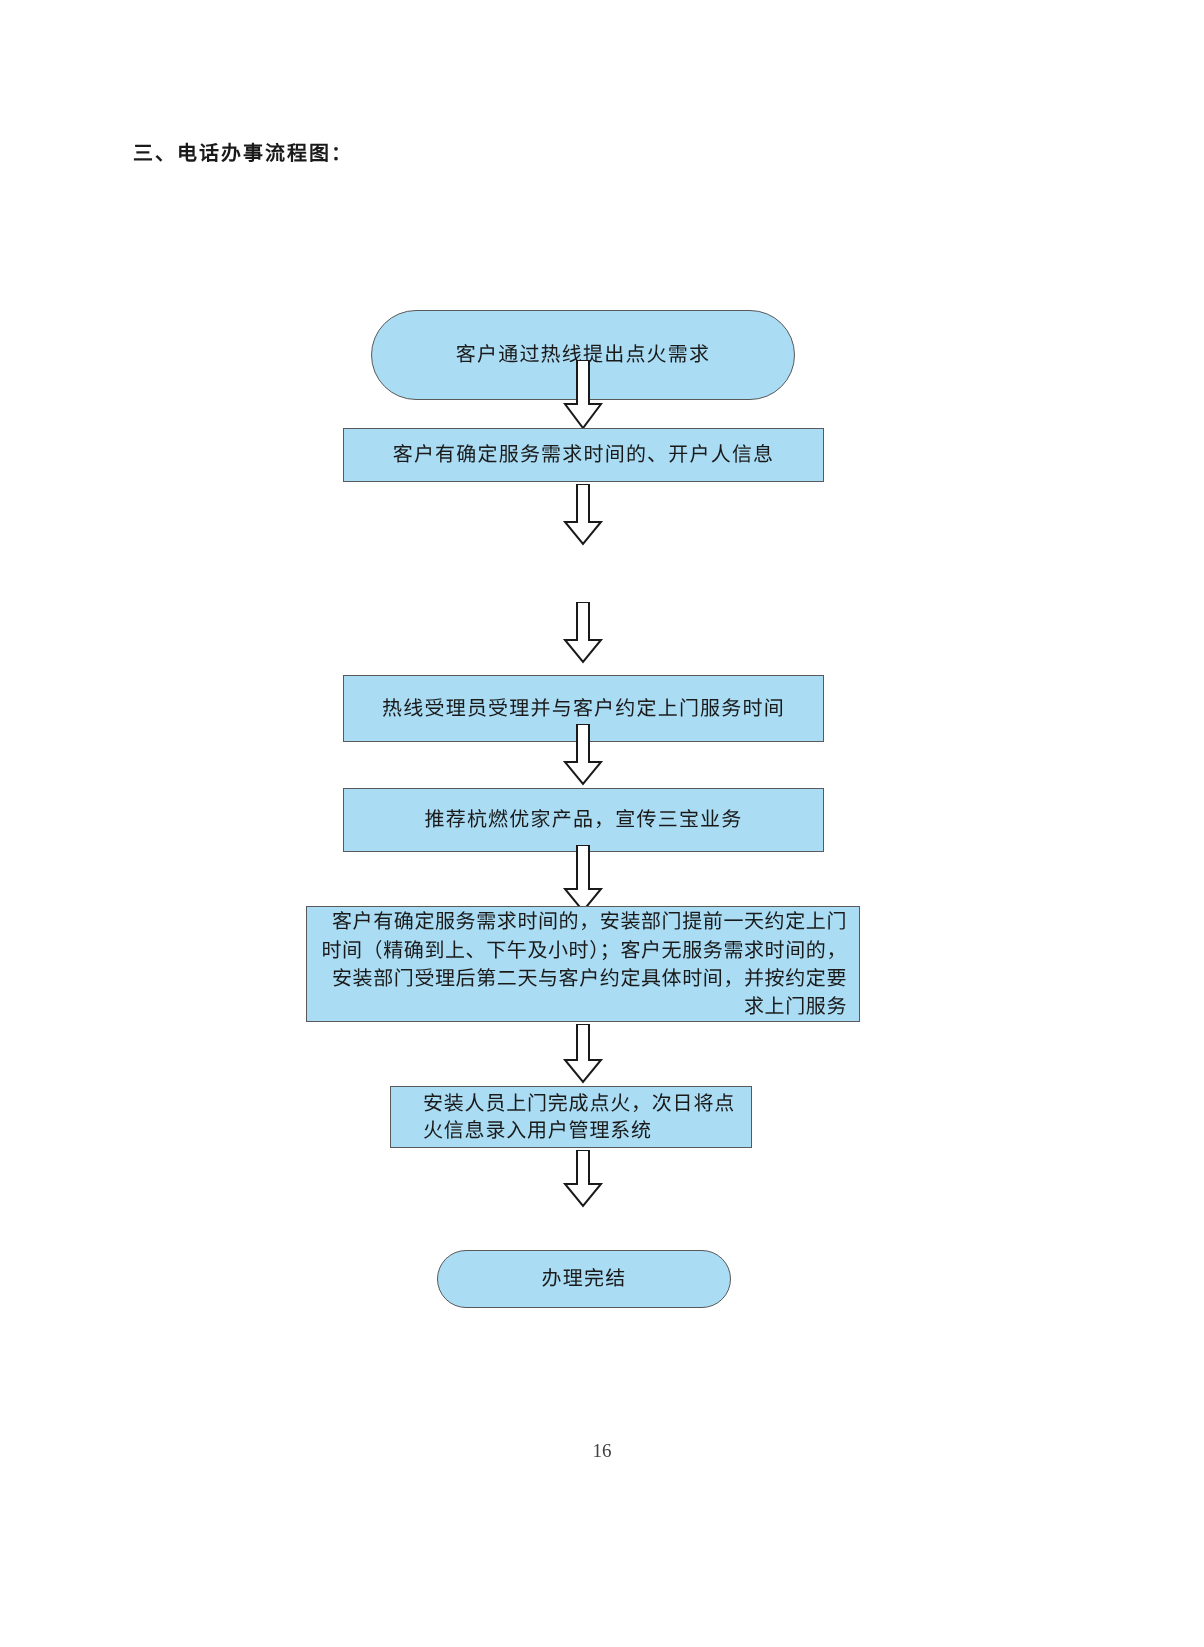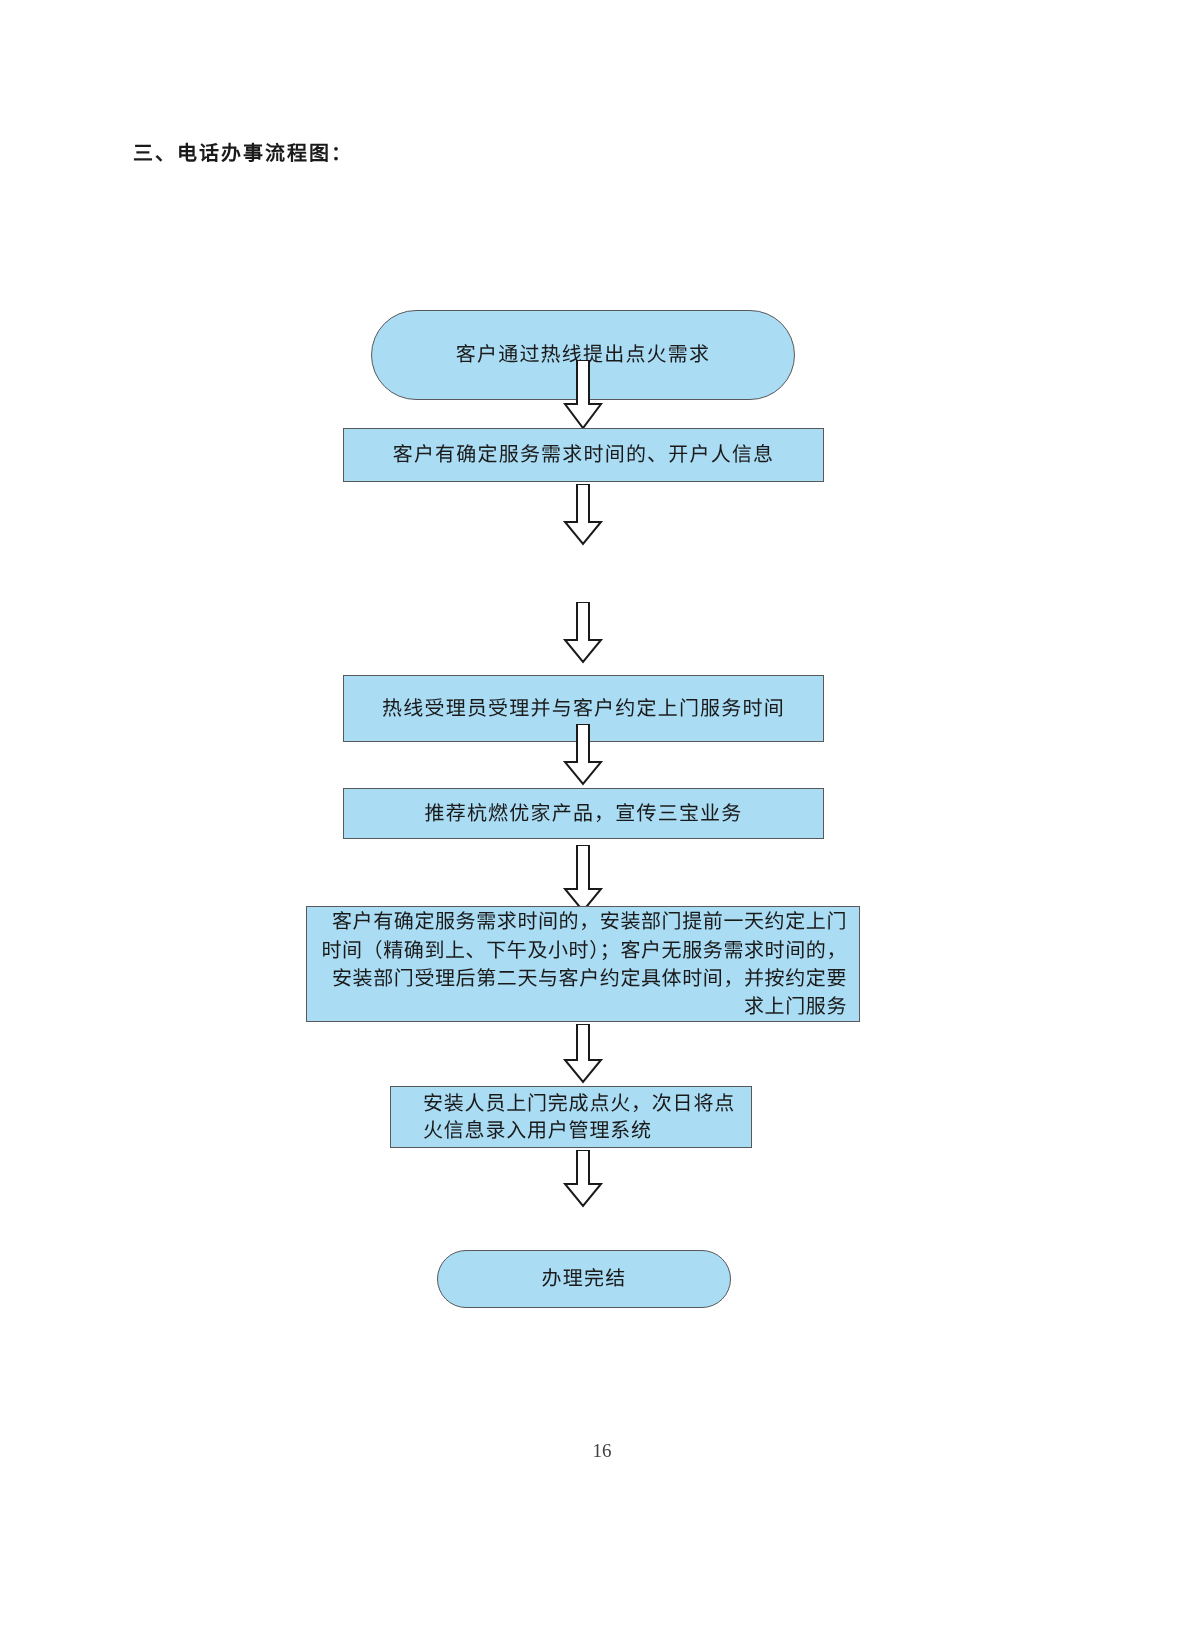--- a/index.html
+++ b/index.html
@@ -137,21 +137,21 @@
   <div class="node" style="left:343px; top:666px; width:481px; height:67px;margin-top:9px;">
     <span class="node-text">热线受理员受理并与客户约定上门服务时间</span>
   </div>
 
   <div class="arrow" style="left:559px; top:724px; width:48px; height:64px;">
     <svg width="48" height="64" viewBox="0 0 48 64">
       <polygon points="18,0 30,0 30,38 42,38 24,60 6,38 18,38" fill="#ffffff" stroke="#1a1a1a" stroke-width="2" stroke-linejoin="miter"></polygon>
     </svg>
   </div>
 
-  <div class="node" style="left:343px; top:788px; width:481px; height:51px;">
+  <div class="node" style="left:343px; top:788px; width:481px; height:64px;">
     <span class="node-text">推荐杭燃优家产品，宣传三宝业务</span>
   </div>
 
   <div class="arrow" style="left:559px; top:845px; width:48px; height:70px;">
     <svg width="48" height="70" viewBox="0 0 48 70">
       <polygon points="18,0 30,0 30,44 42,44 24,66 6,44 18,44" fill="#ffffff" stroke="#1a1a1a" stroke-width="2" stroke-linejoin="miter"></polygon>
     </svg>
   </div>
 
   <div class="node para" style="left:306px; top:906px; width:554px; height:116px;">

